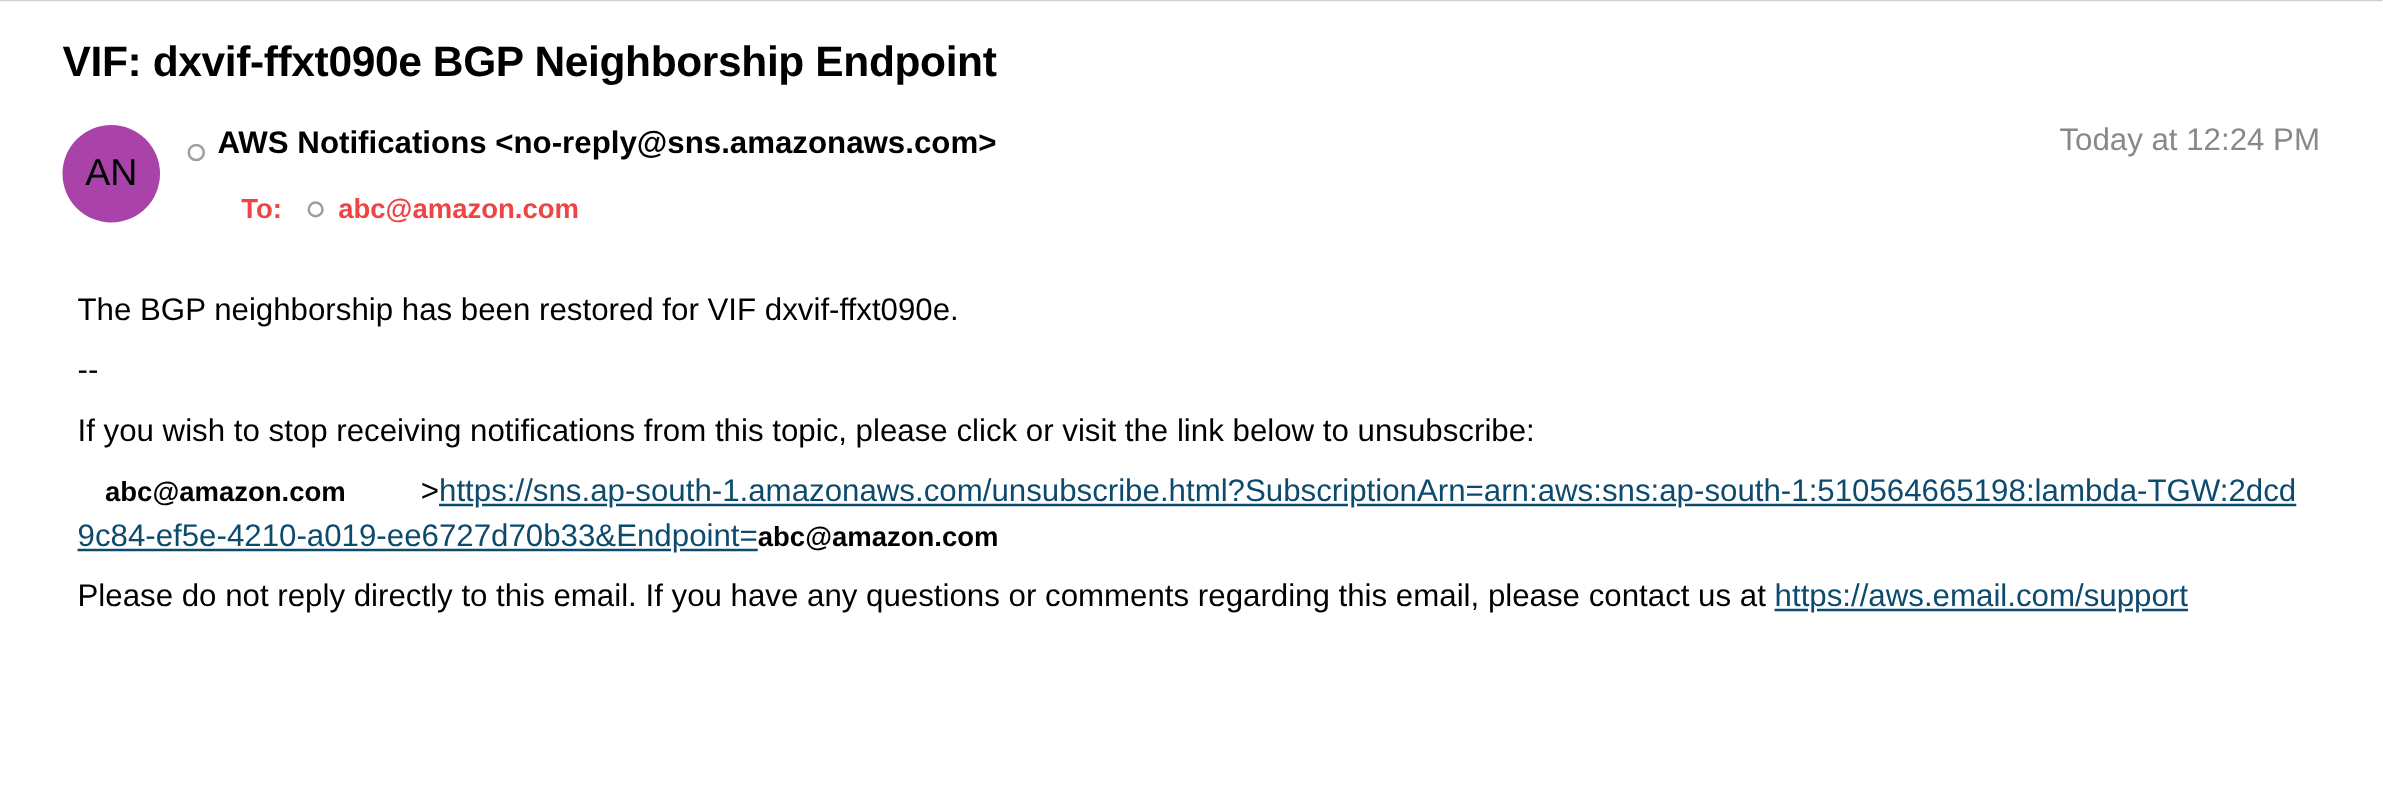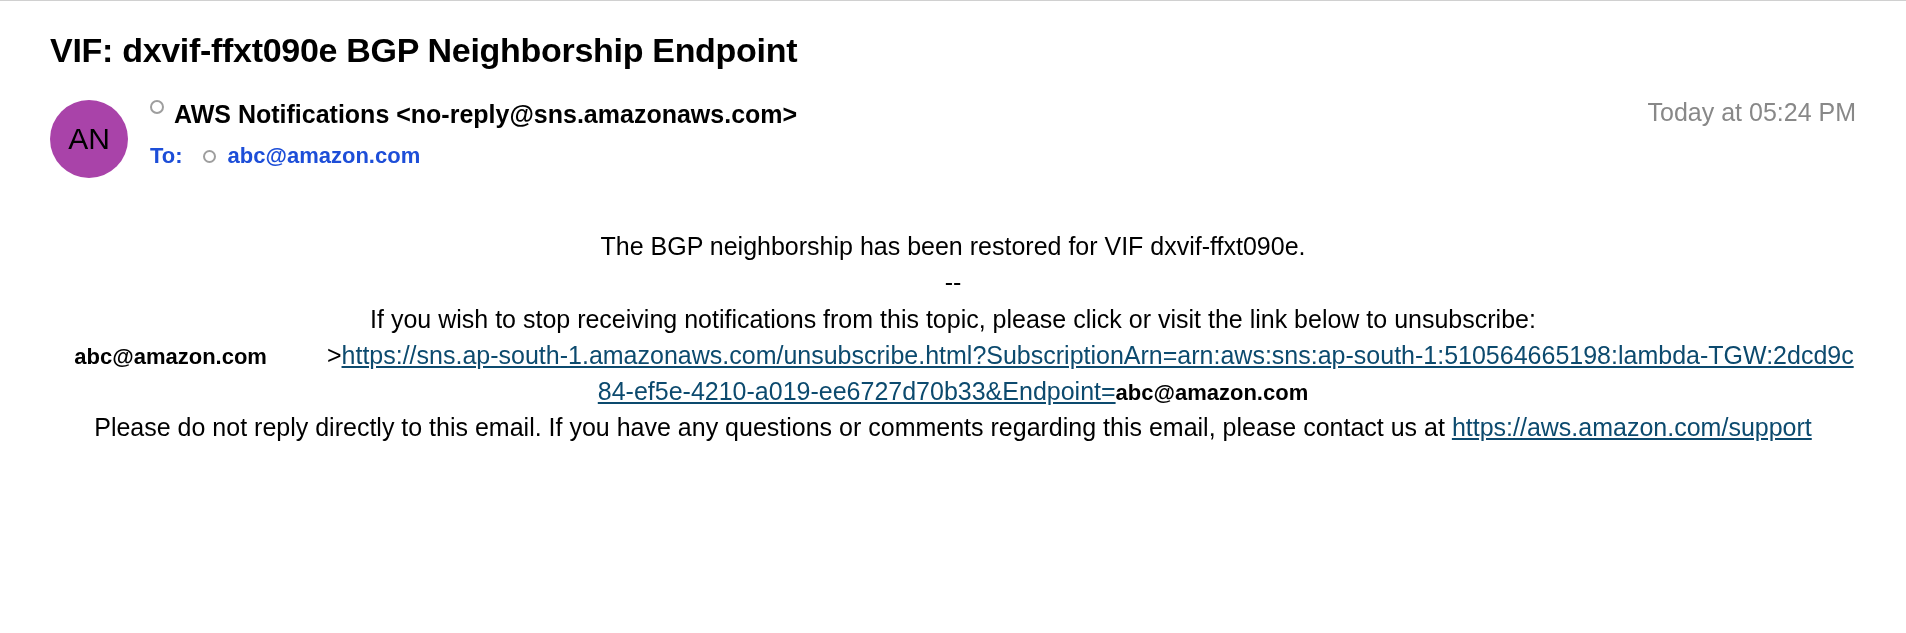--- a/index.html
+++ b/index.html
@@ -40,40 +40,41 @@
       flex-shrink: 0;
       margin-right: 22px;
       margin-top: 2px;
     }
     .meta {
       flex: 1;
       padding-top: 2px;
     }
     .from-line {
       display: flex;
-      align-items: flex-start;
+      align-items: flex-end;
       font-size: 25px;
       color: #000;
       font-weight: 700;
-      margin-bottom: 14px;
+      margin-bottom: 25px;
     }
     .status-dot {
       display: inline-block;
       width: 14px;
       height: 14px;
       border: 2px solid #9e9e9e;
       border-radius: 50%;
       margin-right: 10px;
       flex-shrink: 0;
     }
     .to-line {
       display: flex;
       align-items: flex-start;
       font-size: 22px;
-      color: #1d4ed8;
+      color: #ef4444;
+      margin-left: 43px;
     }
     .to-label {
       font-weight: 700;
       margin-right: 20px;
     }
     .to-email {
       font-weight: 700;
       display: flex;
       align-items: center;
     }
@@ -88,22 +89,21 @@
       top: 0;
       font-size: 25px;
       color: #888;
     }
     .body-text {
       font-size: 25px;
       color: #000;
       line-height: 1.45;
     }
     .body-text p {
-      margin: 0;
-      text-align: center;
+      margin: 12px;
     }
     .divider-dashes {
       margin-top: 36px;
     }
     .unsub-line {
       margin-top: 0;
     }
     .link-row {
       margin-top: 2px;
     }
@@ -145,28 +145,28 @@
         <span>AWS Notifications &lt;no-reply@sns.amazonaws.com&gt;</span>
       </div>
       <div class="to-line">
         <span class="to-label">To:</span>
         <span class="to-email">
           <span class="status-dot"></span>
           <span>abc@amazon.com</span>
         </span>
       </div>
     </div>
-    <div class="timestamp">Today at 05:24 PM</div>
+    <div class="timestamp">Today at 12:24 PM</div>
   </div>
 
   <div class="body-text">
     <p>The BGP neighborship has been restored for VIF dxvif-ffxt090e.</p>
     <p class="divider-dashes">--</p>
     <p class="unsub-line">If you wish to stop receiving notifications from this topic, please click or visit the link below to unsubscribe:</p>
     <p class="link-row">
       <span class="inline-bold-email">abc@amazon.com</span><span class="gt">&gt;</span><a href="#" class="unsub-link">https://sns.ap-south-1.amazonaws.com/unsubscribe.html?SubscriptionArn=arn:aws:sns:ap-south-1:510564665198:lambda-TGW:2dcd9c84-ef5e-4210-a019-ee6727d70b33&amp;Endpoint=</a><span class="endpoint-email">abc@amazon.com</span>
     </p>
     <p class="footer-line">
-      <span>Please do not reply directly to this email. If you have any questions or comments regarding this email, please contact us at </span><a href="#" class="support-link">https://aws.amazon.com/support</a>
+      <span>Please do not reply directly to this email. If you have any questions or comments regarding this email, please contact us at </span><a href="#" class="support-link">https://aws.email.com/support</a>
     </p>
   </div>
 
 </div>
 
 </body></html>

